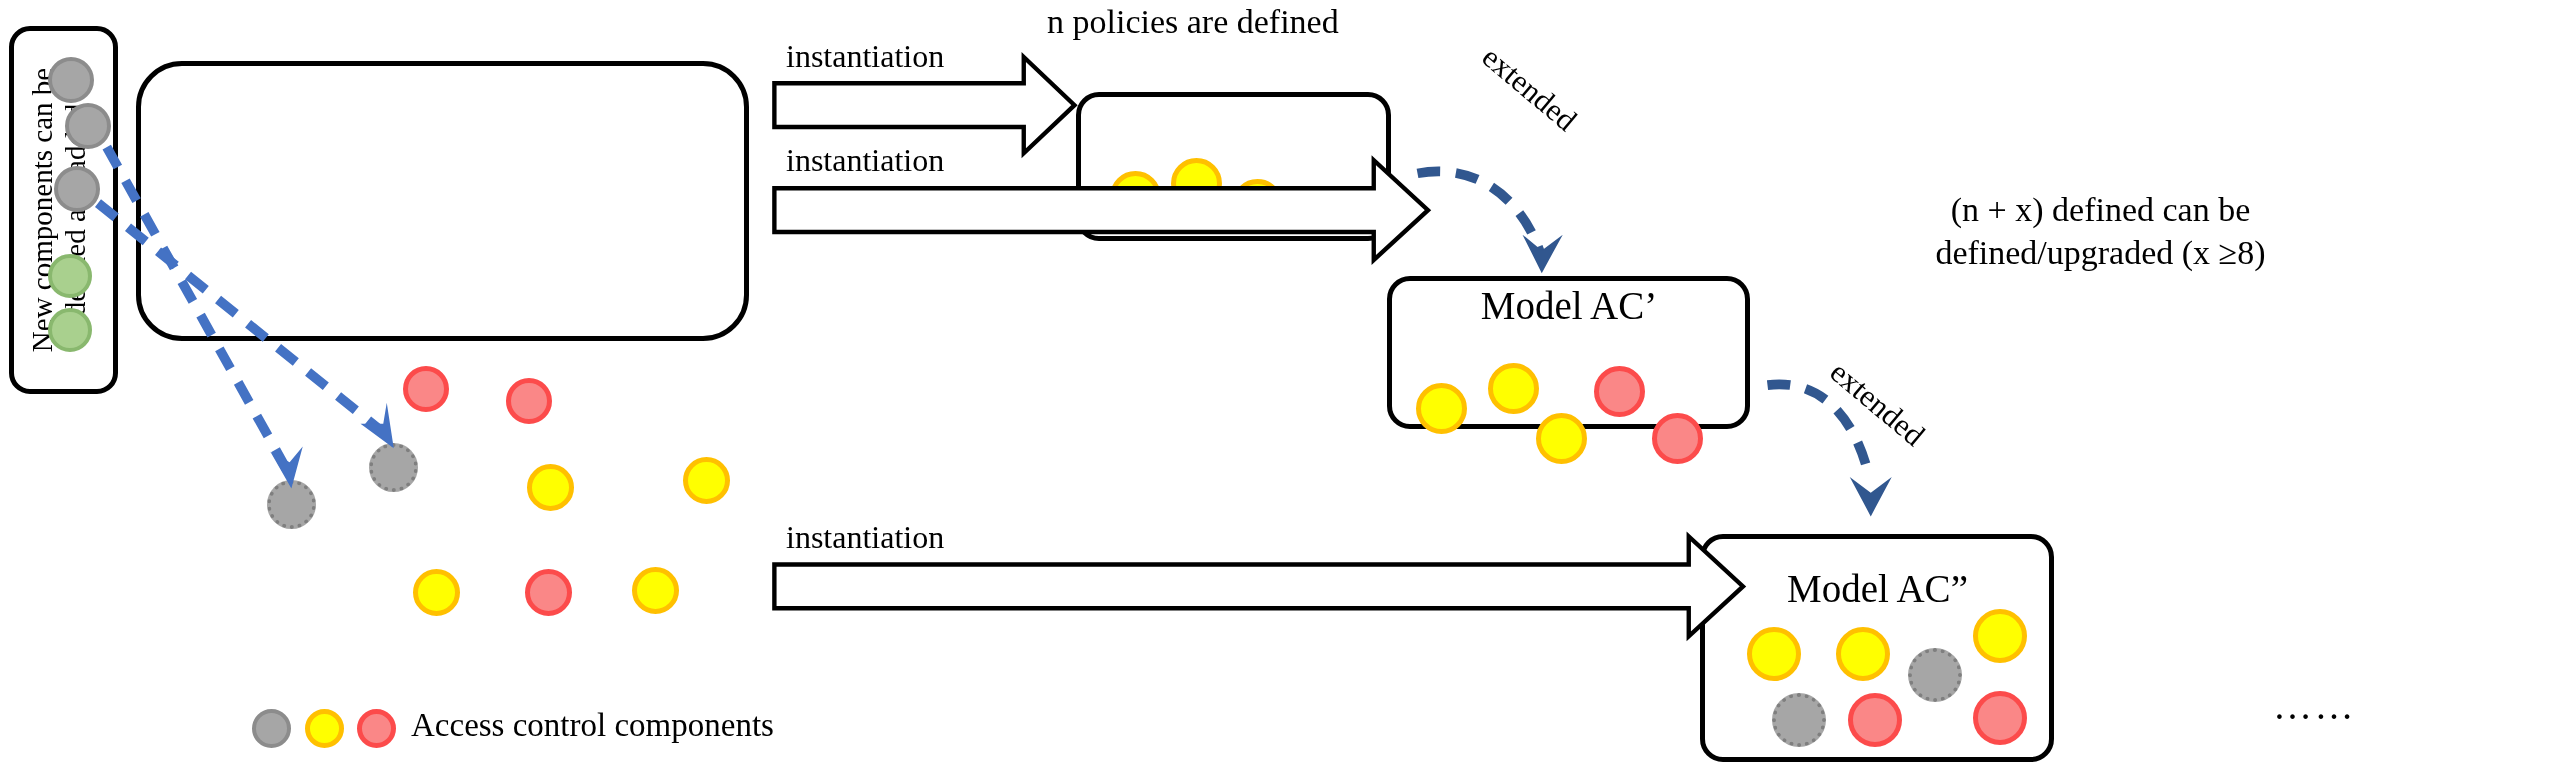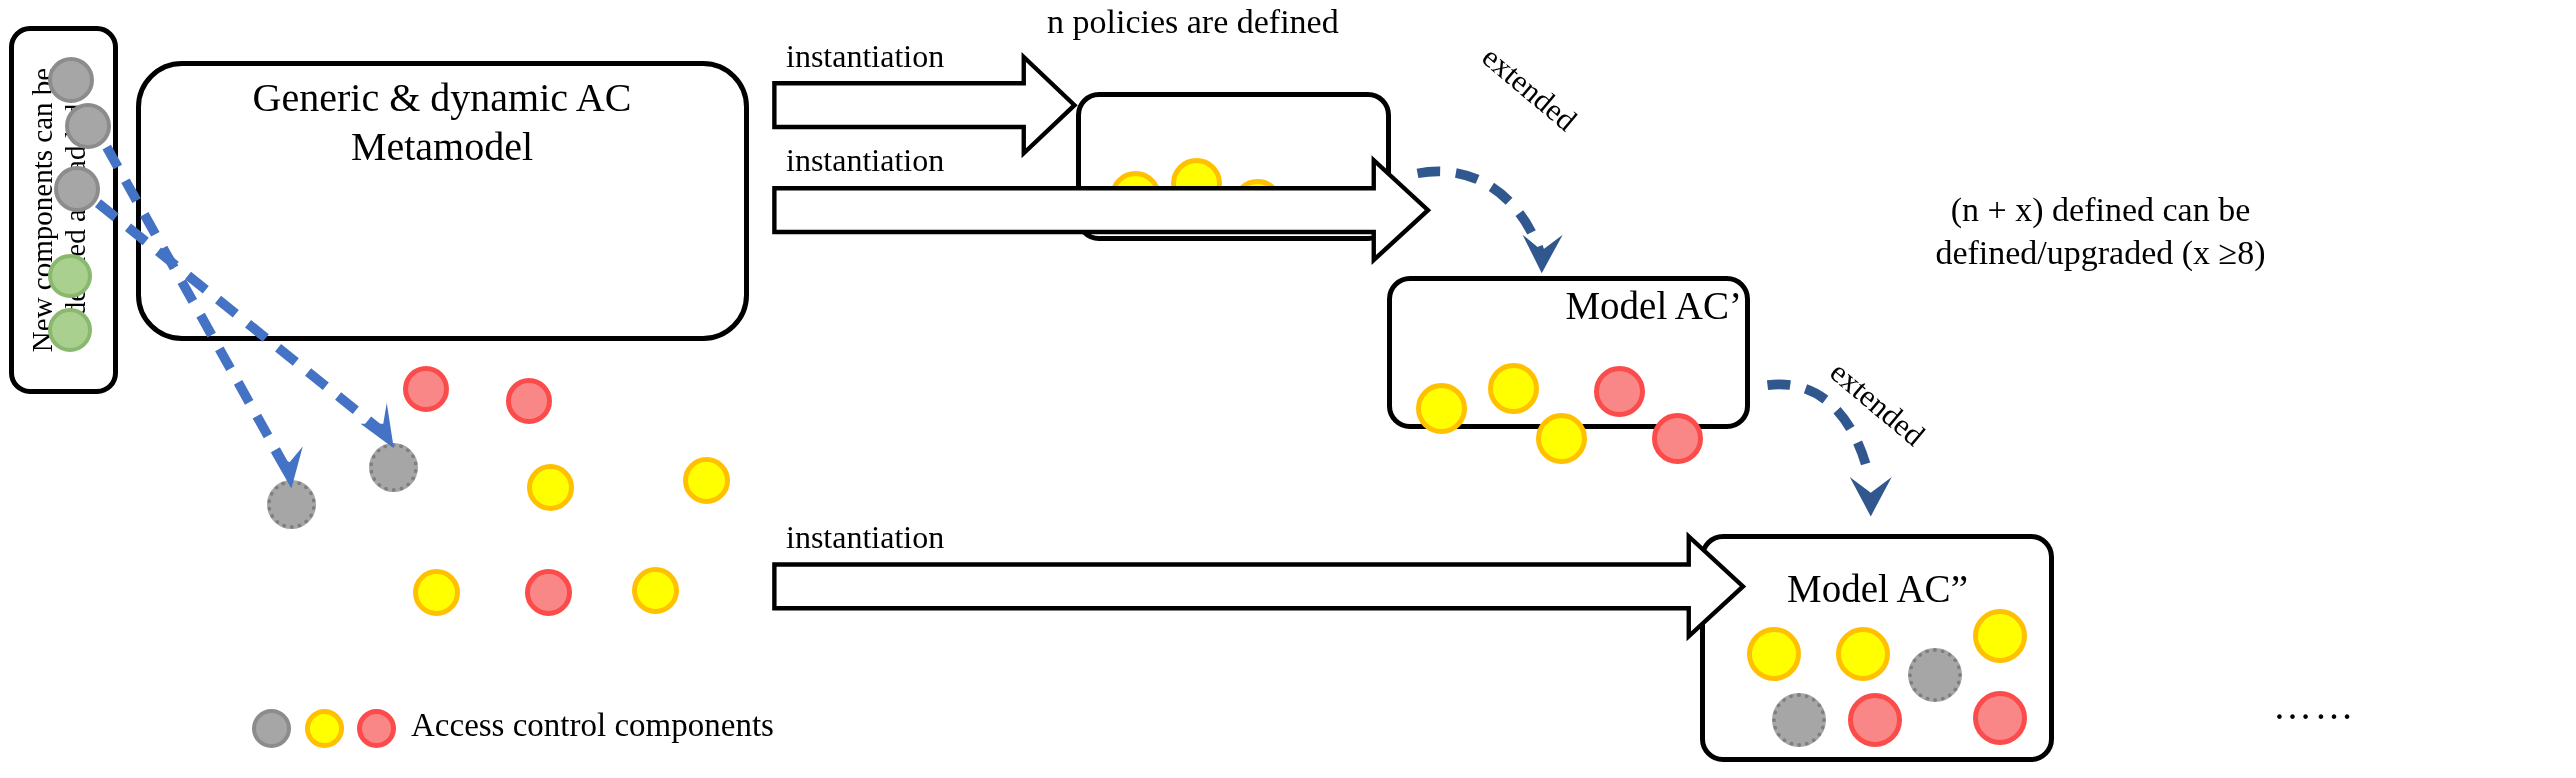--- a/index.html
+++ b/index.html
@@ -92,39 +92,38 @@
   <div class="vert-label" style="left:26px; top:385px; width:350px; font-size:29px; line-height:1.15;">New components can be defined and added</div>
 
   <div class="circ c-grey" style="left:48px; top:57px; width:46px; height:46px;"></div>
   <div class="circ c-grey" style="left:65px; top:103px; width:46px; height:46px;"></div>
   <div class="circ c-grey" style="left:54px; top:166px; width:46px; height:46px;"></div>
   <div class="circ c-green" style="left:48px; top:254px; width:44px; height:44px;"></div>
   <div class="circ c-green" style="left:48px; top:308px; width:44px; height:44px;"></div>
 
   <div class="box" style="left:136px; top:61px; width:613px; height:280px; border-radius:46px;"></div>
 
-  <div class="txt center-txt" style="left:175px; top:74px; width:534px; font-size:40px; line-height:1.22;">Generic &amp; dynamic AC Metamodel</div>
 
   <div class="circ c-red" style="left:403px; top:366px; width:46px; height:46px;"></div>
   <div class="circ c-red" style="left:506px; top:378px; width:46px; height:46px;"></div>
   <div class="circ c-grey-dash" style="left:267px; top:480px; width:49px; height:49px;"></div>
   <div class="circ c-grey-dash" style="left:369px; top:443px; width:49px; height:49px;"></div>
   <div class="circ c-yellow" style="left:527px; top:464px; width:47px; height:47px;"></div>
   <div class="circ c-yellow" style="left:683px; top:457px; width:47px; height:47px;"></div>
   <div class="circ c-yellow" style="left:413px; top:569px; width:47px; height:47px;"></div>
   <div class="circ c-red" style="left:525px; top:569px; width:47px; height:47px;"></div>
   <div class="circ c-yellow" style="left:632px; top:567px; width:47px; height:47px;"></div>
 
   <div class="box" style="left:1076px; top:92px; width:315px; height:149px; border-radius:23px;"></div>
   <div class="circ c-yellow" style="left:1110px; top:171px; width:51px; height:51px;"></div>
   <div class="circ c-yellow" style="left:1171px; top:158px; width:51px; height:51px;"></div>
   <div class="circ c-yellow" style="left:1232px; top:179px; width:51px; height:51px;"></div>
 
   <div class="box" style="left:1387px; top:276px; width:363px; height:153px; border-radius:23px;"></div>
-  <div class="txt center-txt" style="left:1396px; top:284px; width:346px; font-size:39px;text-align:right;">Model AC’</div>
+  <div class="txt center-txt" style="left:1396px; top:284px; width:346px; font-size:39px;">Model AC’</div>
   <div class="circ c-yellow" style="left:1416px; top:383px; width:51px; height:51px;"></div>
   <div class="circ c-yellow" style="left:1488px; top:363px; width:51px; height:51px;"></div>
   <div class="circ c-yellow" style="left:1536px; top:413px; width:51px; height:51px;"></div>
   <div class="circ c-red" style="left:1594px; top:366px; width:51px; height:51px;"></div>
   <div class="circ c-red" style="left:1652px; top:413px; width:51px; height:51px;"></div>
 
   <div class="box" style="left:1700px; top:534px; width:354px; height:228px; border-radius:23px;"></div>
   <div class="txt center-txt" style="left:1709px; top:567px; width:337px; font-size:39px;">Model AC”</div>
   <div class="circ c-yellow" style="left:1747px; top:627px; width:54px; height:54px;"></div>
   <div class="circ c-yellow" style="left:1836px; top:627px; width:54px; height:54px;"></div>

